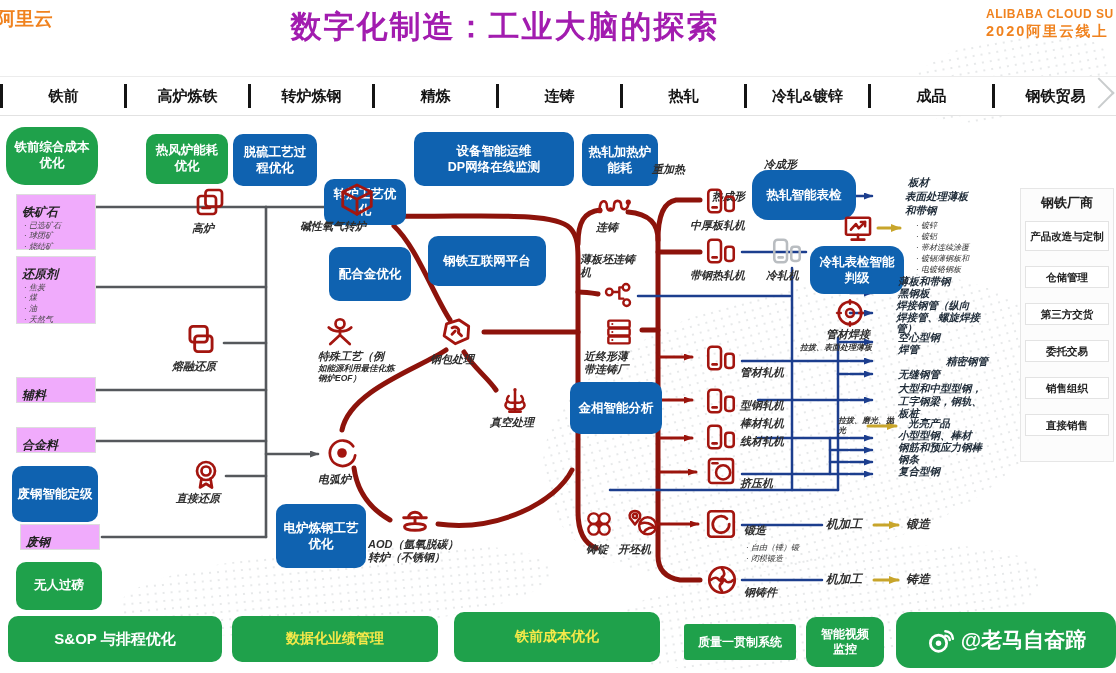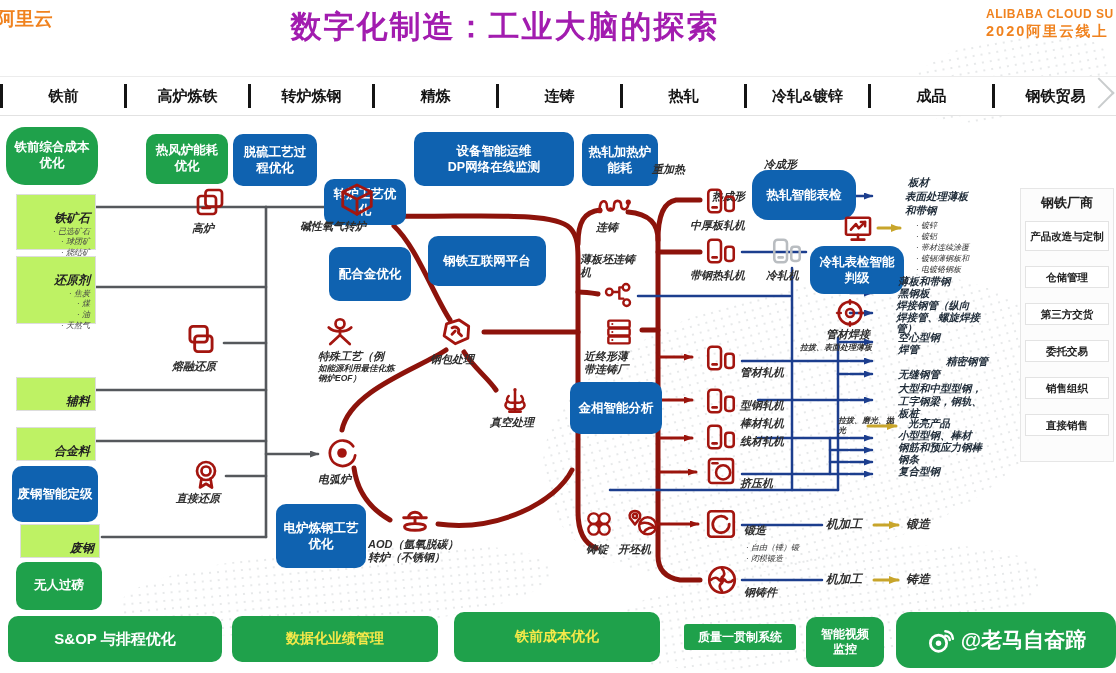--- a/index.html
+++ b/index.html
@@ -5,21 +5,21 @@
   html,body{margin:0;padding:0;}
   body{width:1116px;height:673px;overflow:hidden;position:relative;background:#ffffff;
        font-family:"Liberation Sans","DejaVu Sans",sans-serif;}
   .under{z-index:1;}
   .gbox{position:absolute;z-index:2;background:#1fa14b;color:#fff;border-radius:10px;
         display:flex;align-items:center;justify-content:center;text-align:center;
         font-weight:bold;font-size:12.5px;line-height:1.25;padding:2px 5px;box-sizing:border-box;}
   .bbox{position:absolute;z-index:2;background:#0f62b0;color:#fff;border-radius:10px;
         display:flex;align-items:center;justify-content:center;text-align:center;
         font-weight:bold;font-size:12.5px;line-height:1.3;padding:2px 5px;box-sizing:border-box;}
-  .wbox{position:absolute;z-index:2;background:#bef264;border:1px solid #ddd;box-sizing:border-box;padding:16px 5px;text-align:right;}
+  .wbox{position:absolute;z-index:2;background:#f0abfc;border:1px solid #ddd;box-sizing:border-box;padding:10px 5px;}
   .wtitle{font-weight:bold;font-style:italic;font-size:12px;color:#222;line-height:1.3;}
   .wb{font-size:8px;color:#444;font-style:italic;line-height:1.35;margin-left:2px;white-space:nowrap;}
   .wb::before{content:"·  ";}
   .lbl{position:absolute;z-index:2;font-style:italic;font-weight:bold;color:#2e2e2e;
        font-size:11px;line-height:1.2;white-space:nowrap;}
   .lbl .sm{font-size:8.5px;font-weight:600;display:block;white-space:normal;}
   .plabel{position:absolute;z-index:2;font-style:italic;font-weight:600;color:#1e2b38;
           font-size:10.5px;white-space:nowrap;line-height:1.1;}
   .cb{position:absolute;z-index:2;font-style:italic;color:#333;font-size:8px;white-space:nowrap;}
   .cb::before{content:"·  ";}
@@ -517,21 +517,21 @@
   <div class="titem">仓储管理</div>
   <div class="titem">第三方交货</div>
   <div class="titem">委托交易</div>
   <div class="titem">销售组织</div>
   <div class="titem">直接销售</div>
 </div>
 
 <div class="gbox" style="left:8px;top:616px;width:214px;height:46px;font-size:15px;">S&amp;OP 与排程优化</div>
 <div class="gbox yellowtxt" style="left:232px;top:616px;width:206px;height:46px;font-size:14px;">数据化业绩管理</div>
 <div class="gbox yellowtxt" style="left:454px;top:612px;width:206px;height:50px;font-size:14px;">铁前成本优化</div>
-<div class="gbox" style="left:684px;top:624px;width:112px;height:26px;border-radius:3px;font-size:12px;">质量一贯制系统</div>
+<div class="gbox" style="left:684px;top:624px;width:112px;height:36px;border-radius:3px;font-size:12px;">质量一贯制系统</div>
 <div class="gbox" style="left:806px;top:617px;width:78px;height:50px;font-size:12px;flex-direction:column;">
   <span>智能视频</span>
   <span>监控</span>
 </div>
 <div class="wm">
   <span class="icn" style="position:static;width:30px;height:30px;color:#fff;display:inline-block;">
     <svg viewBox="0 0 24 24">
         <circle cx="10" cy="14.5" r="6.5" stroke-width="2.2"></circle>
         <circle cx="10" cy="14.5" r="2.2" fill="currentColor" stroke="none"></circle>
         <path d="M15.5 5 C18.8 5 21.5 7.7 21.5 11" stroke-width="2"></path>

